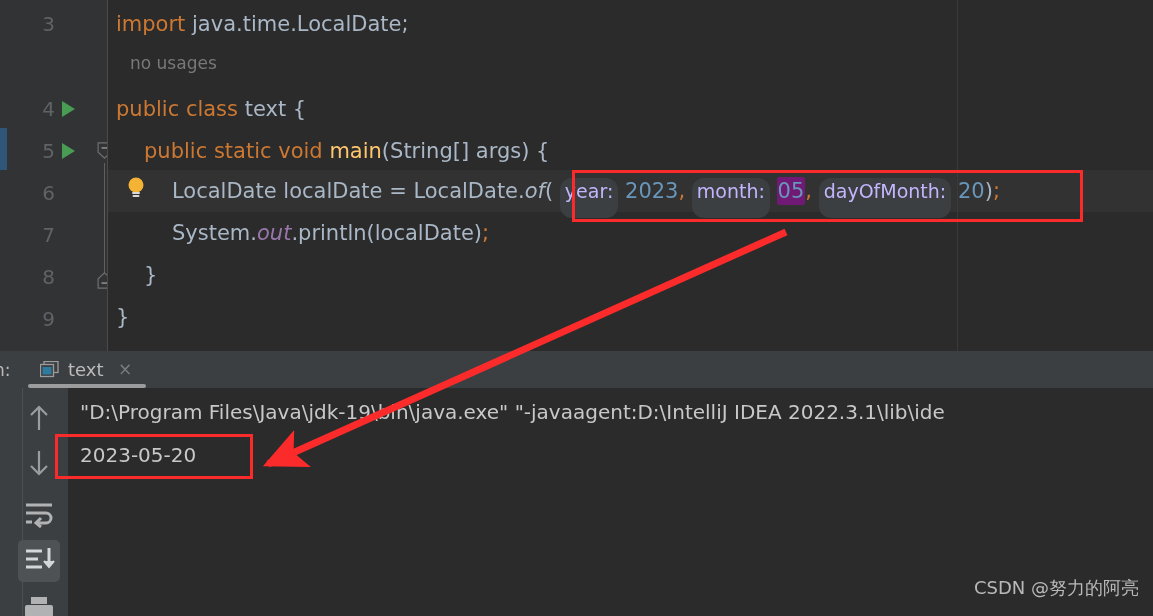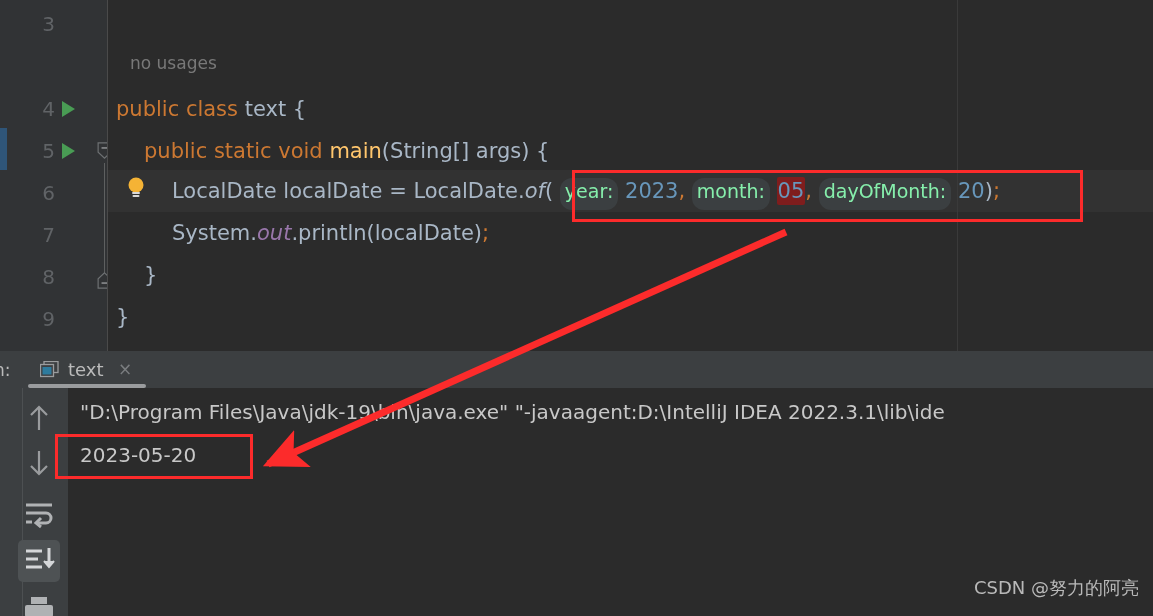--- a/index.html
+++ b/index.html
@@ -65,25 +65,25 @@
 
   .kw   { color: #cc7832; }
   .cls  { color: #a9b7c6; }
   .mth  { color: #ffc66d; }
   .num  { color: #6897bb; }
   .fld  { color: #9876aa; font-style: italic; }
   .stat { font-style: italic; }
   .punc { color: #a9b7c6; }
   .semi { color: #cc7832; }
   .hint {
-    color: #86efac; font-size: 19px;
+    color: #c4b5fd; font-size: 19px;
     background: #3b3f41; border-radius: 12px;
-    padding: 2px 5px 8px 5px;
-  }
-  .hint-val-hl { background: #7f1d1d; padding: 2px 1px; border-radius: 2px; }
+    padding: 2px 5px 16px 5px;
+  }
+  .hint-val-hl { background: #701a75; padding: 2px 1px; border-radius: 2px; }
 
   
   .run-tri {
     position: absolute; width: 0; height: 0;
     border-left: 13px solid #499c54;
     border-top: 8px solid transparent;
     border-bottom: 8px solid transparent;
   }
   .fold-mark {
     position: absolute; width: 17px; height: 17px;
@@ -201,20 +201,21 @@
     <div class="code-area">
       <div class="caret-row" style="top:170px;"></div>
       <div class="hardwrap-guide" style="left:849px;"></div>
 
       <svg class="bulb" style="left:18px; top:176px;" viewBox="0 0 20 24">
         <circle cx="10" cy="9" r="7.5" fill="#f5b335"></circle>
         <rect x="6" y="16" width="8" height="2" rx="1" fill="#d9d9d9"></rect>
         <rect x="6.5" y="19" width="7" height="2" rx="1" fill="#d9d9d9"></rect>
       </svg>
 
+      <div class="line" style="left:8px; top:3px;"><span class="kw">import</span><span class="cls"> java.time.LocalDate;</span></div>
 
       <div class="no-usages" style="left:22px; top:48px;">no usages</div>
 
       <div class="line" style="left:36px; top:130px;"><span class="kw">public</span><span> </span><span class="kw">static</span><span> </span><span class="kw">void</span><span> </span><span class="mth">main</span><span class="cls">(String[] args) {</span></div>
 
       <div class="line" style="left:8px; top:88px;"><span class="kw">public</span><span> </span><span class="kw">class</span><span> </span><span class="cls">text</span><span> </span><span class="punc">{</span></div>
 
       <div class="line" style="left:64px; top:170px;"><span class="cls">LocalDate</span><span> </span><span class="cls">localDate</span><span> </span><span class="punc">=</span><span> </span><span class="cls">LocalDate.</span><span class="cls stat">of</span><span class="punc">(</span><span> </span><span class="hint">year:</span><span> </span><span class="num">2023</span><span class="semi">,</span><span> </span><span class="hint">month:</span><span> </span><span class="num hint-val-hl">05</span><span class="semi">,</span><span> </span><span class="hint">dayOfMonth:</span><span> </span><span class="num">20</span><span class="punc">)</span><span class="semi">;</span></div>
 
       <div class="line" style="left:64px; top:212px;"><span class="cls">System.</span><span class="fld">out</span><span class="cls">.println(localDate)</span><span class="semi">;</span></div>

